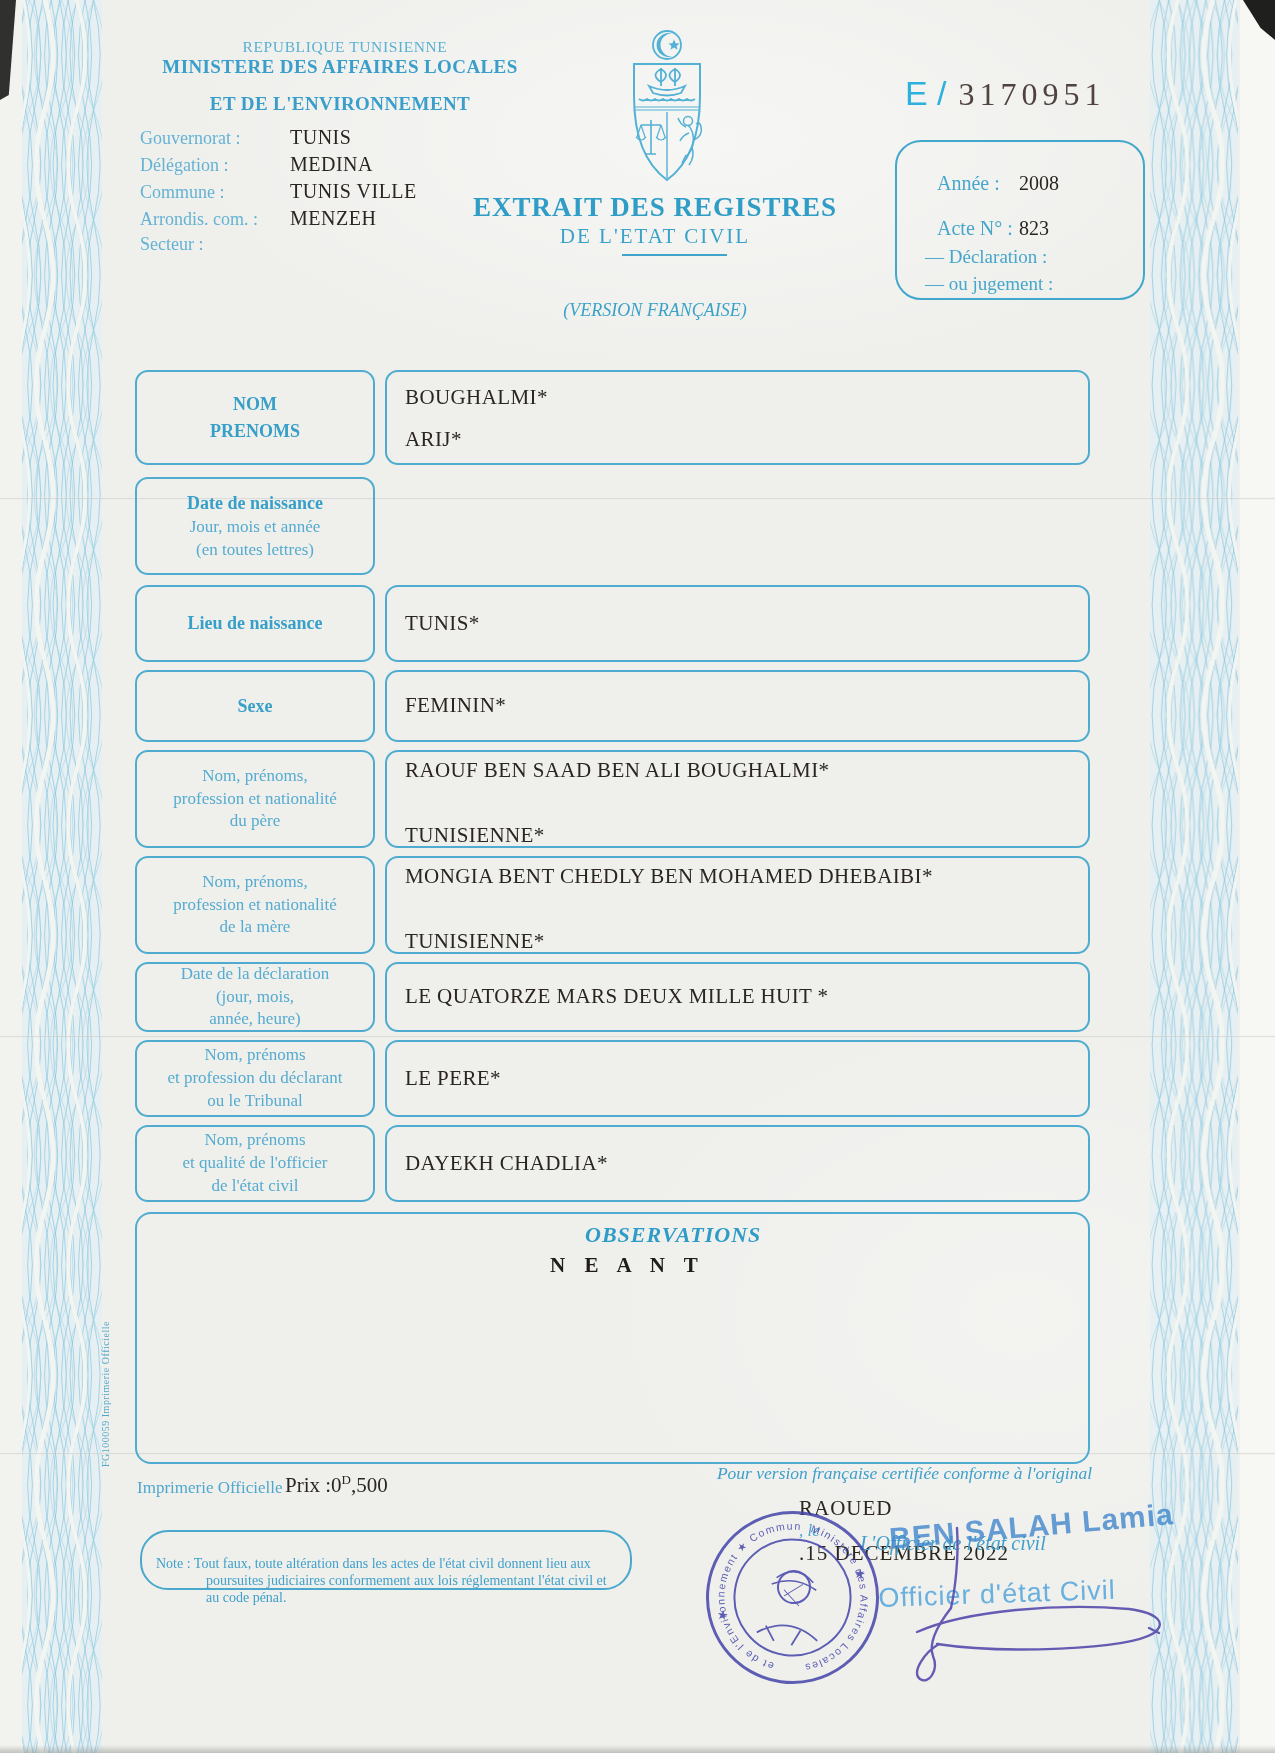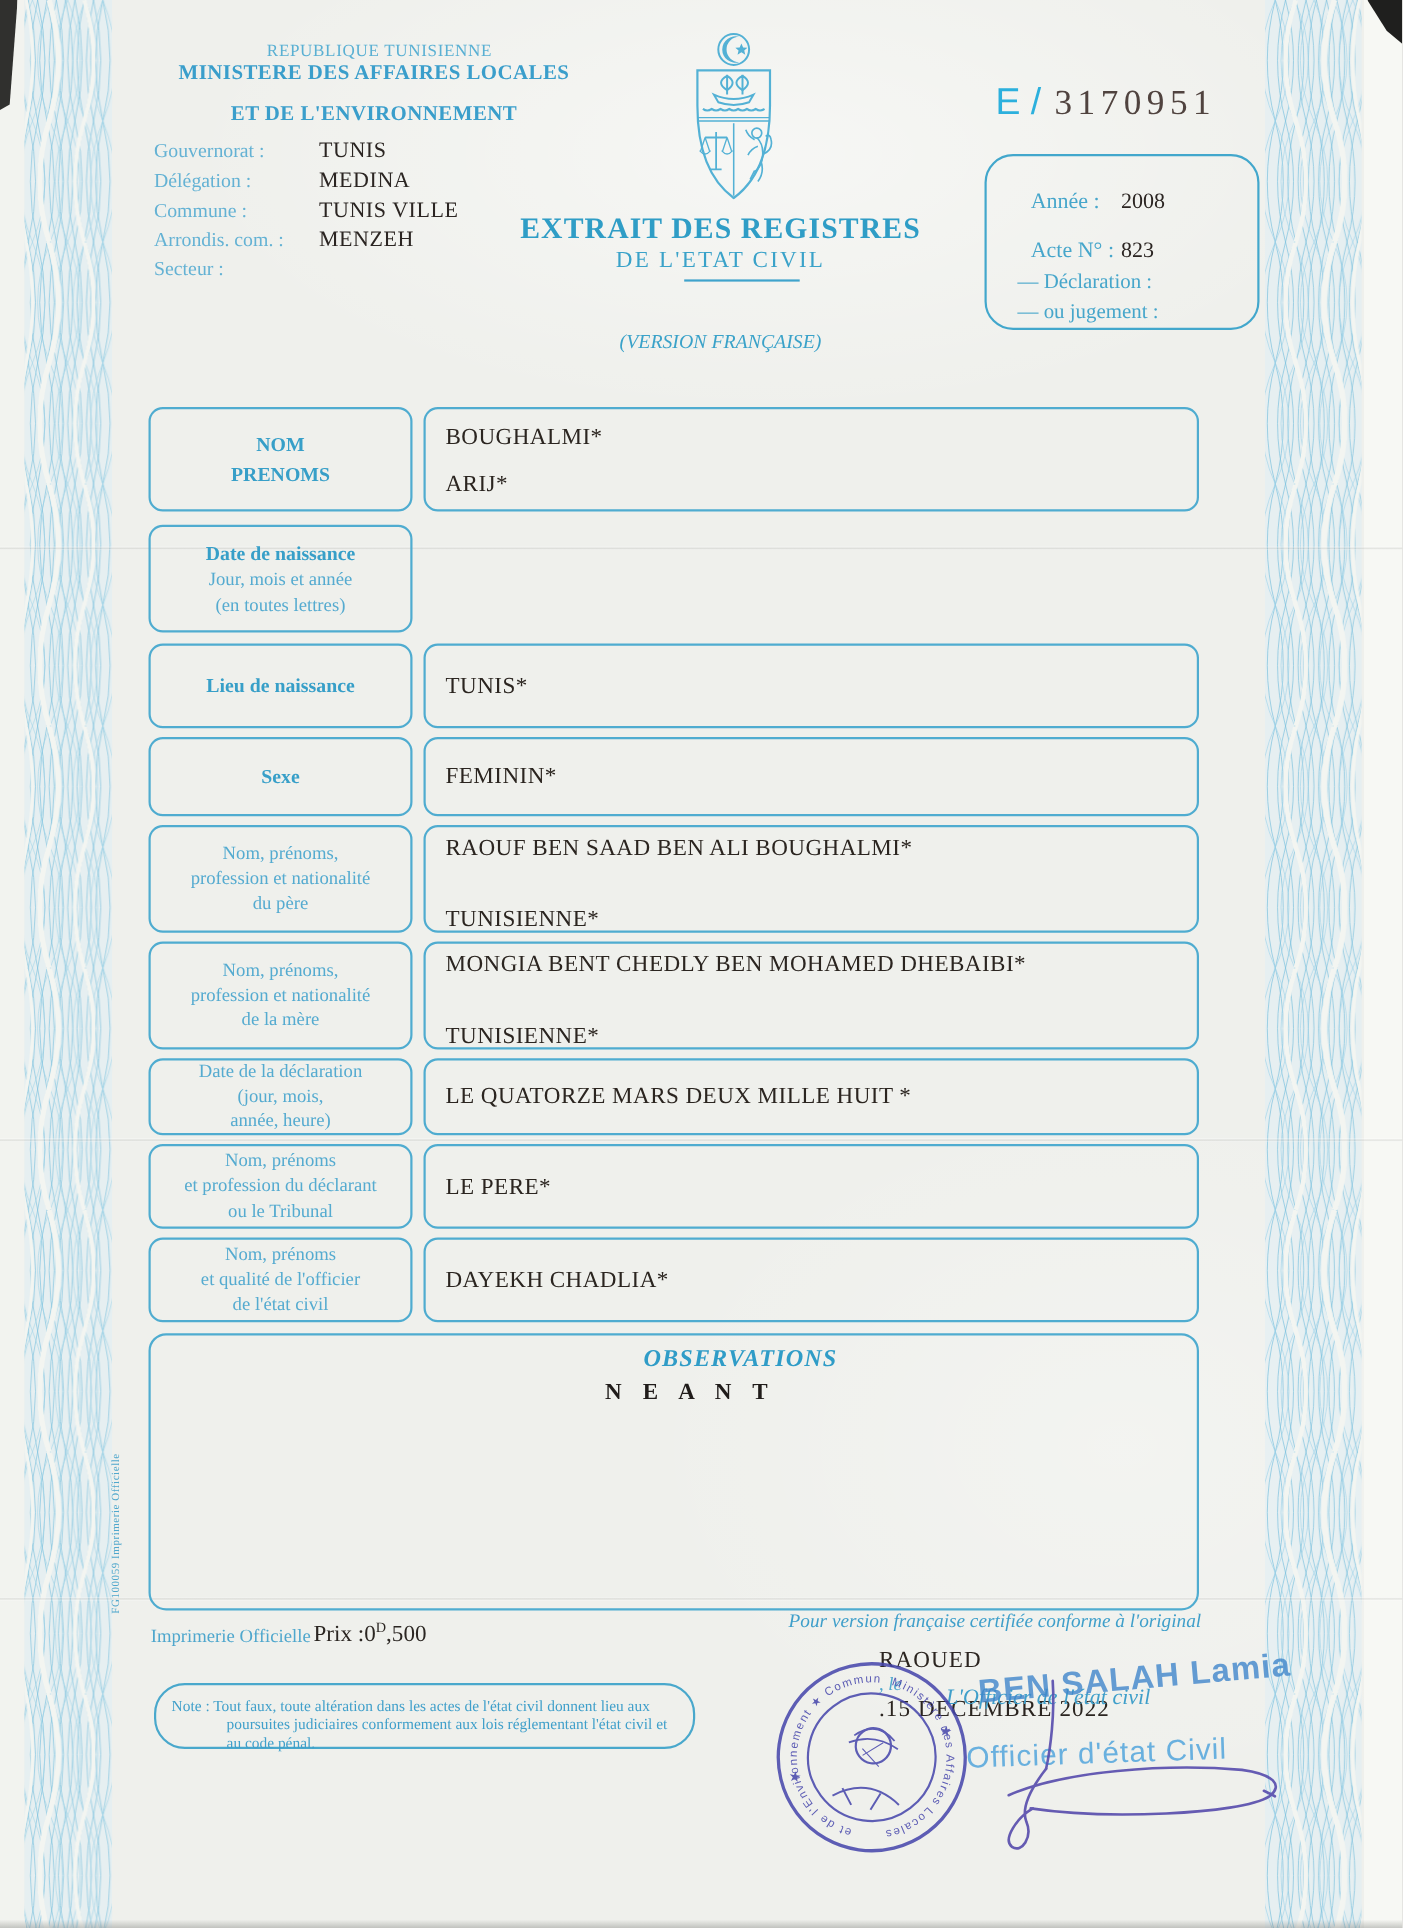--- a/index.html
+++ b/index.html
@@ -64,21 +64,21 @@
   .prix{left:285px;top:1472px;font-size:21px;color:#2b2622;}
   .prix sup{font-size:13px;}
   .certif{left:690px;top:1463px;width:402px;text-align:right;font-style:italic;font-size:17.5px;color:#3f9fca;}
   .dateline{left:795px;top:1496px;display:flex;align-items:baseline;flex-direction:column;}
   .dl-place{font-size:21px;color:#2b2520;letter-spacing:1px;}
   .dl-le{font-size:17px;font-style:italic;color:#4fa7cd;margin:0 10px 0 4px;}
   .dl-date{font-size:21px;color:#2b2520;letter-spacing:1px;}
   .off-line{left:860px;top:1532px;font-size:20px;font-style:italic;font-weight:normal;color:#3f9fca;}
   .stamp-name{left:888px;top:1522px;font-family:"Liberation Sans",sans-serif;font-size:30px;font-weight:bold;color:rgba(64,134,202,.8);letter-spacing:1px;transform:rotate(-5deg);transform-origin:left top;}
   .stamp-role{left:878px;top:1583px;font-family:"Liberation Sans",sans-serif;font-size:27px;color:rgba(90,168,221,.9);letter-spacing:1px;transform:rotate(-2deg);transform-origin:left top;}
-  .note-box{left:140px;top:1530px;width:492px;height:60px;border:2px solid #49a8cc;border-radius:28px;box-sizing:border-box;padding:11px 10px 0 14px;}
+  .note-box{left:140px;top:1530px;width:492px;height:60px;border:2px solid #49a8cc;border-radius:28px;box-sizing:border-box;padding:23px 10px 0 14px;}
   .note-text{font-size:14px;color:#3f9fca;line-height:1.23;padding-left:50px;text-indent:-50px;}
 </style>
 </head>
 <body>
 
 <div class="paper">
 
   <div class="abs margin-left"></div>
   <div class="abs margin-right"></div>
 

